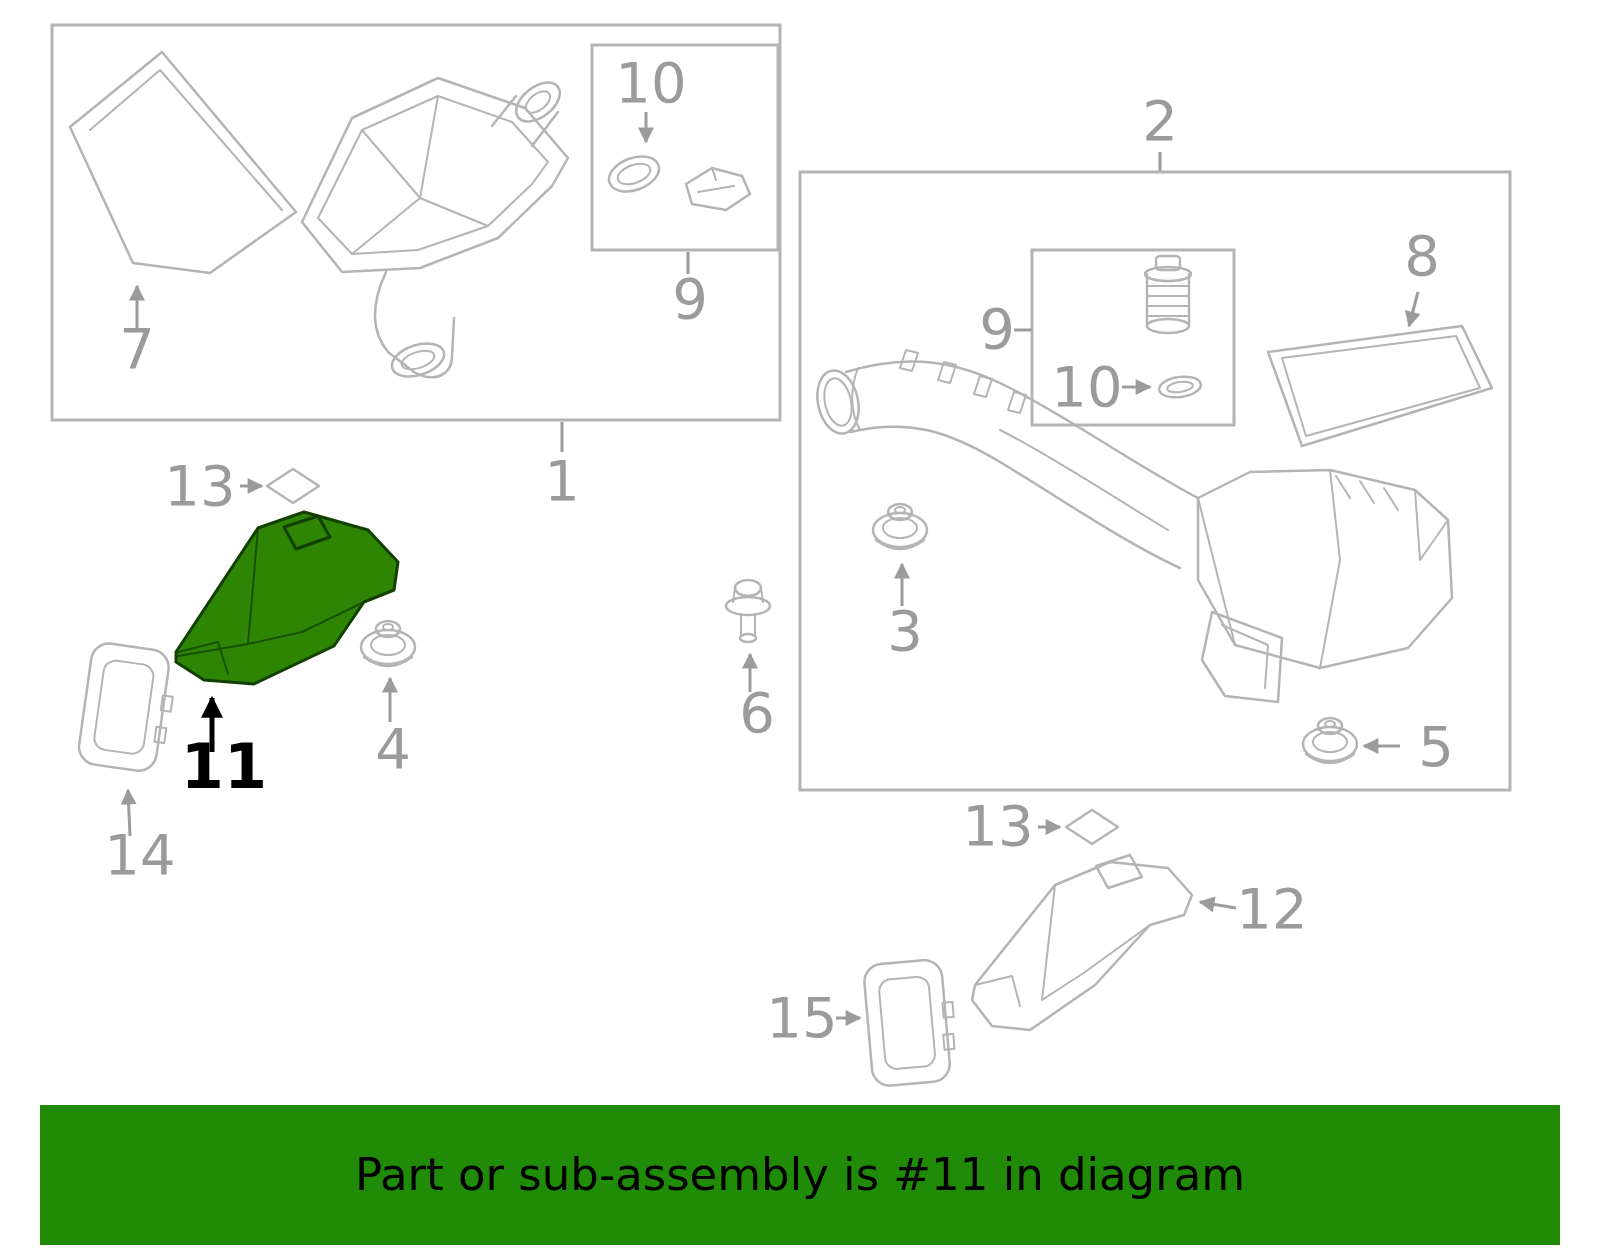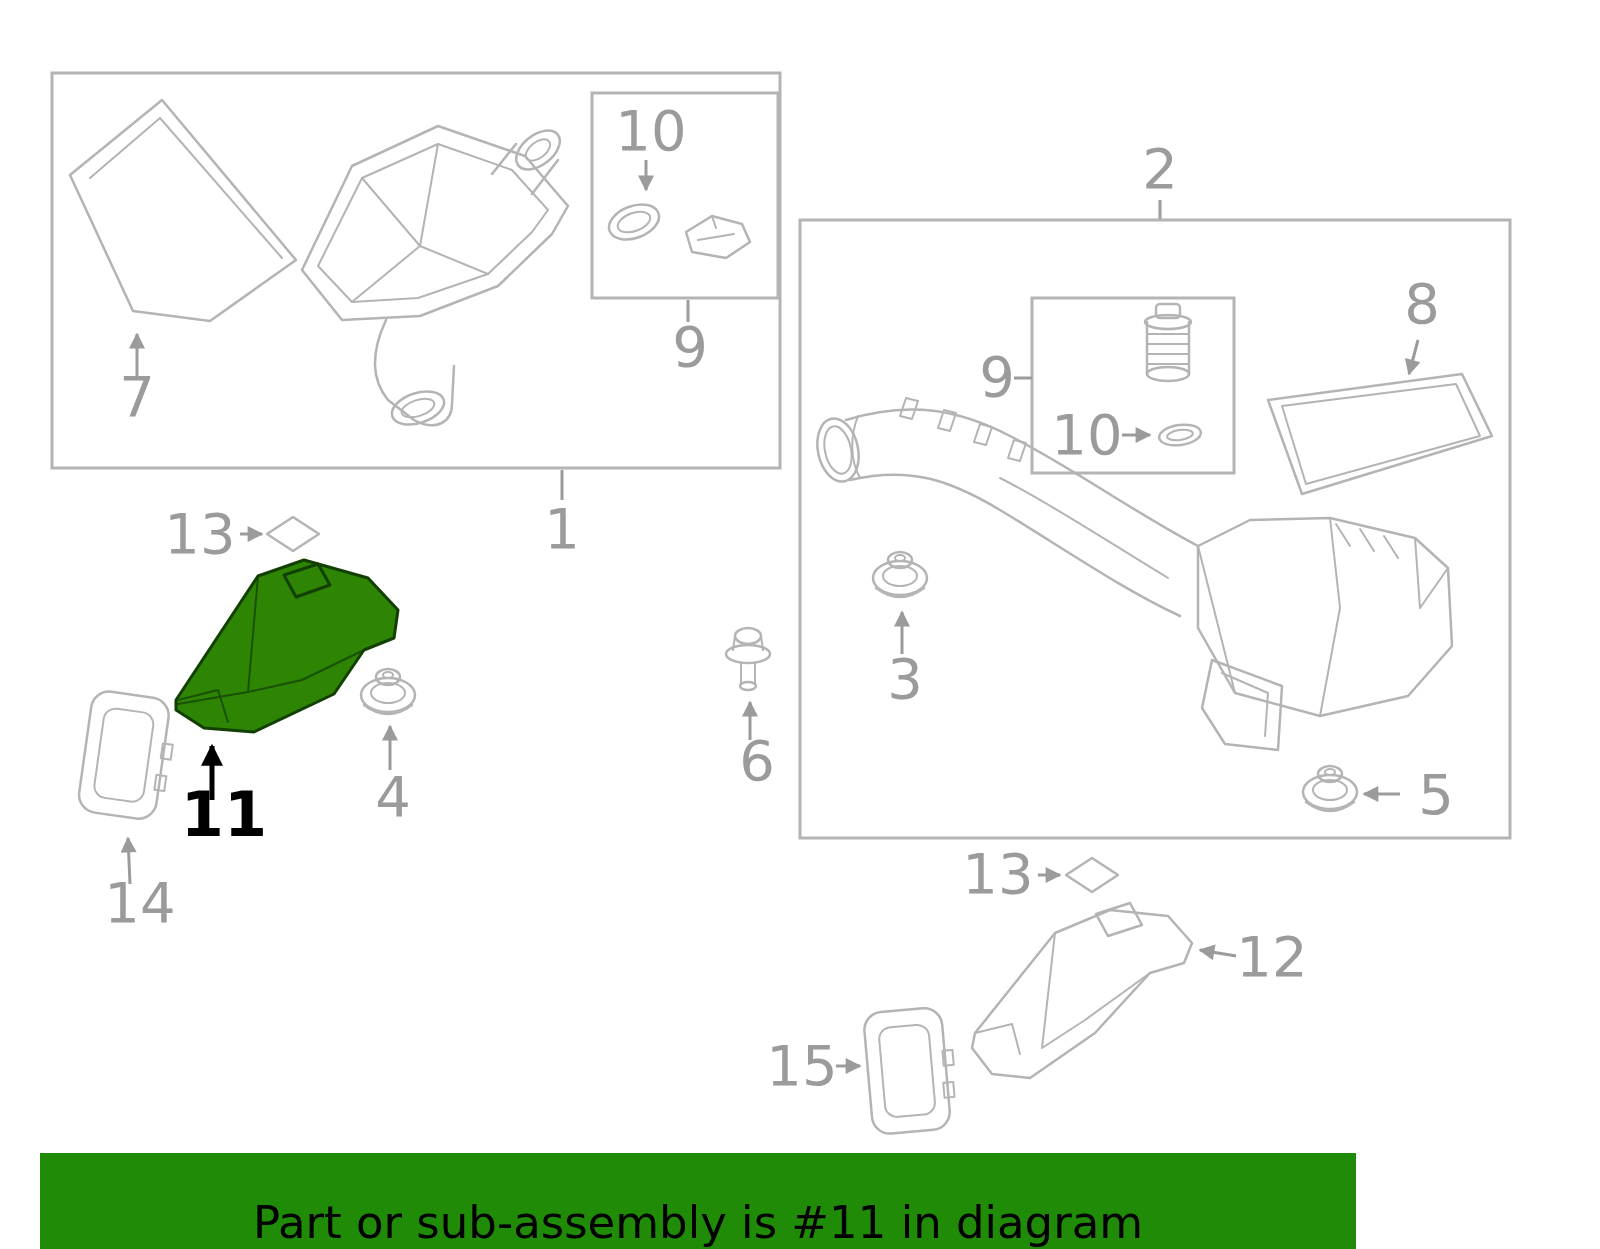--- a/index.html
+++ b/index.html
@@ -1,36 +1,36 @@
 <!DOCTYPE html>
 <html style="--background: #ffffff; --line: #b4b4b4; --label: #9b9b9b; --highlight-fill: #2e8504; --highlight-stroke: #124000; --banner-bg: #1f8b06; --banner-text: #000000;"><head>
 <meta charset="utf-8">
 <style>
   html,body{margin:0;padding:0;}
   body{
     width:1600px;height:1249px;position:relative;overflow:hidden;
     background:var(--background,#ffffff);
     font-family:"DejaVu Sans", sans-serif;
   }
-  .stage{position:absolute;inset:0;margin-top:48px;}
+  .stage{position:absolute;inset:0;}
   svg{position:absolute;left:0;top:0;}
   .box{fill:none;stroke:var(--line,#b4b4b4);stroke-width:3;}
   .ln{fill:none;stroke:var(--line,#b4b4b4);stroke-width:2.5;stroke-linejoin:round;stroke-linecap:round;}
   .lnt{fill:none;stroke:var(--line,#b4b4b4);stroke-width:2;stroke-linejoin:round;stroke-linecap:round;}
   .callout{fill:var(--label,#9b9b9b);font-size:56px;font-family:"DejaVu Sans",sans-serif;text-anchor:middle;}
   .callout-dark{fill:#000;font-size:62px;font-weight:bold;font-family:"DejaVu Sans",sans-serif;text-anchor:middle;}
   .arrow{stroke:var(--label,#9b9b9b);stroke-width:3;fill:none;}
   .connector{stroke:var(--label,#9b9b9b);stroke-width:3;fill:none;}
   .arrow-dark{stroke:#000;stroke-width:5;fill:none;}
   .hl{fill:var(--highlight-fill,#2e8504);stroke:var(--highlight-stroke,#124000);stroke-width:3;stroke-linejoin:round;}
   .hl-line{fill:none;stroke:var(--highlight-stroke,#124000);stroke-width:2;opacity:.75;stroke-linejoin:round;stroke-linecap:round;}
   .mkG{fill:var(--label,#9b9b9b);}
   .mkB{fill:#000;}
   .banner{
-    position:absolute;left:40px;top:1105px;width:1316px;height:140px;
+    position:absolute;left:40px;top:1105px;width:1520px;height:140px;
     background:var(--banner-bg,#1f8b06);color:var(--banner-text,#000);
     display:flex;flex-direction:column;align-items:center;justify-content:center;
     font-size:45px;line-height:1.28;text-align:center;
   }
 </style>
 </head>
 <body>
 
 <div class="stage">
 <svg width="1600" height="1249" viewBox="0 0 1600 1249">

